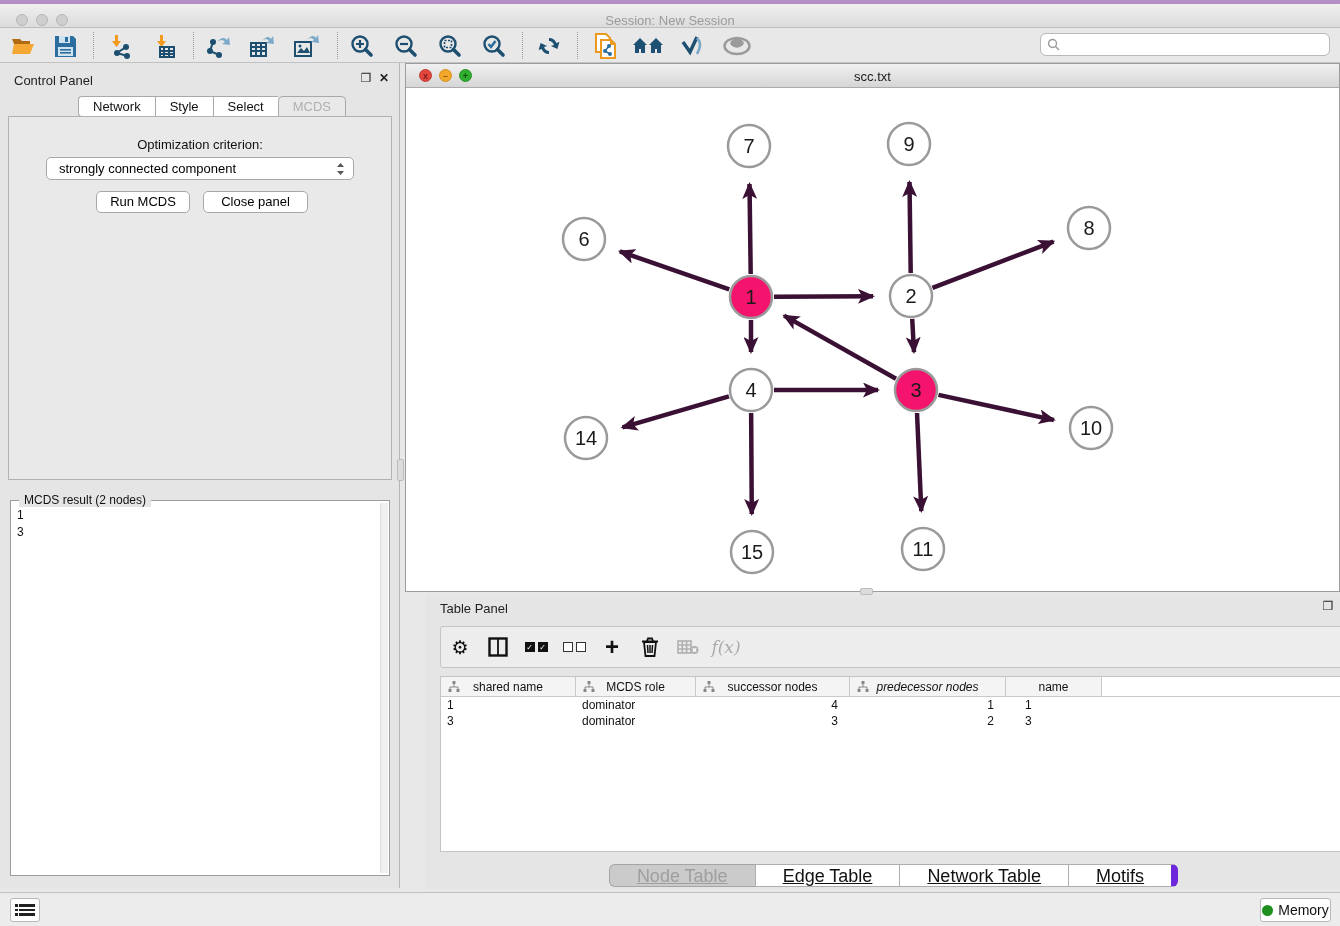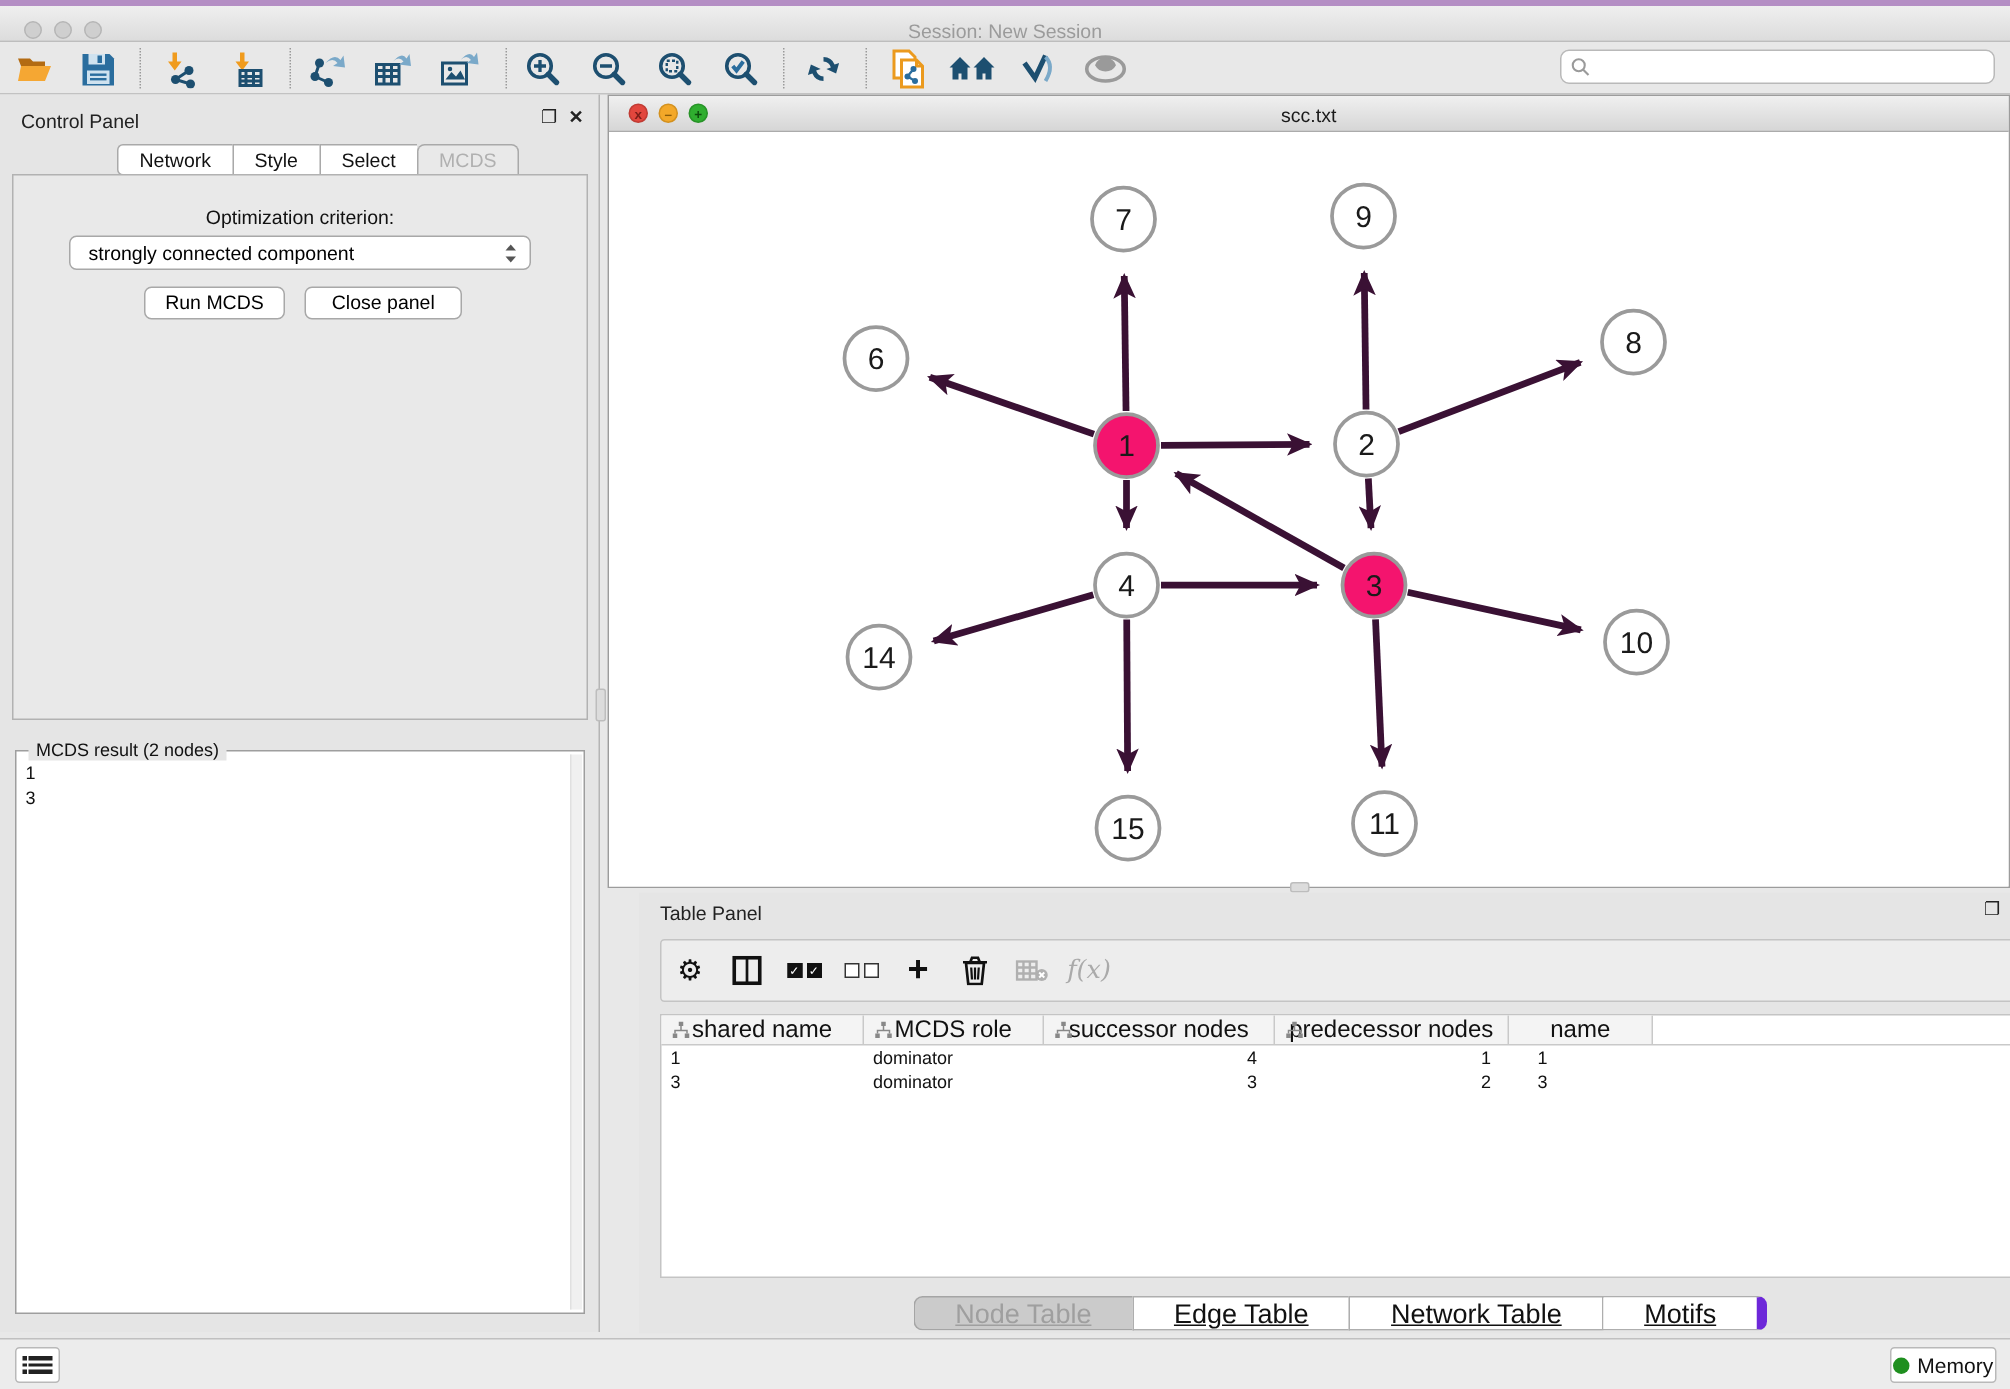--- a/index.html
+++ b/index.html
@@ -61,21 +61,21 @@
   .gear { font-size:19px; }
   .fx { font-family:"DejaVu Serif", serif; font-style:italic; font-size:17px; color:#aaa; }
   .cb-pair { display:flex; gap:3px; }
   .cb { width:10px; height:10px; display:inline-block; }
   .cb.checked { background:#111; color:#fff; font-size:8px; line-height:10px; text-align:center; border:1px solid #111; }
   .cb.un { border:1.5px solid #333; background:#fff; }
   .plus-glyph { font-size:24px; font-weight:bold; line-height:20px; }
 
   .data-table { left:14px; top:81px; width:912px; height:176px; background:#fff; border:1px solid #c4c4c4; }
   .thead { display:flex; height:20px; border-bottom:1px solid #c9c9c9; }
-  .th { background:#f4f4f4; border-right:1px solid #c9c9c9; display:flex; align-items:center; justify-content:center; gap:4px; font-size:16px; color:#111; position:relative; }
+  .th { background:#f4f4f4; border-right:1px solid #c9c9c9; display:flex; align-items:center; justify-content:center; gap:4px; font-size:12px; color:#111; position:relative; }
   .th .fork { position:absolute; left:7px; top:4px; }
   .trow { display:flex; height:16px; font-size:12px; color:#111; }
   .td { padding:1px 6px 0 6px; overflow:hidden; white-space:nowrap; }
   .td.num { text-align:right; padding-right:12px; }
   .td.namecol { padding-left:19px; }
 
   .tp-tabs { left:0; right:0; top:269px; display:flex; justify-content:center; }
   .tp-tab { height:23px; padding:0 27px; font-size:18px; line-height:22px; background:#fff; border:1px solid #aeaeae; border-right:none; color:#111;text-decoration:underline; }
   .tp-tab:first-child { border-top-left-radius:6px; border-bottom-left-radius:6px; }
   .tp-tab.last { border-right:7px solid #6d28d9; border-top-right-radius:6px; border-bottom-right-radius:6px; }
@@ -398,21 +398,21 @@
       </div>
       <div class="th" style="width:154px;">
         <svg class="fork" width="12" height="12" viewBox="0 0 12 12">
             <rect x="4.5" y="0" width="3" height="3" fill="#888"></rect>
             <rect x="0.5" y="8" width="3" height="3" fill="#888"></rect>
             <rect x="8.5" y="8" width="3" height="3" fill="#888"></rect>
             <path d="M6 3 v3 M2 8 v-2 h8 v2" stroke="#888" fill="none"></path>
           </svg>
         <span>successor nodes</span>
       </div>
-      <div class="th" style="width:156px;">
+      <div class="th" style="width:156px;font-style:italic;">
         <svg class="fork" width="12" height="12" viewBox="0 0 12 12">
             <rect x="4.5" y="0" width="3" height="3" fill="#888"></rect>
             <rect x="0.5" y="8" width="3" height="3" fill="#888"></rect>
             <rect x="8.5" y="8" width="3" height="3" fill="#888"></rect>
             <path d="M6 3 v3 M2 8 v-2 h8 v2" stroke="#888" fill="none"></path>
           </svg>
         <span>predecessor nodes</span>
       </div>
       <div class="th" style="width:96px;">
         <span>name</span>

